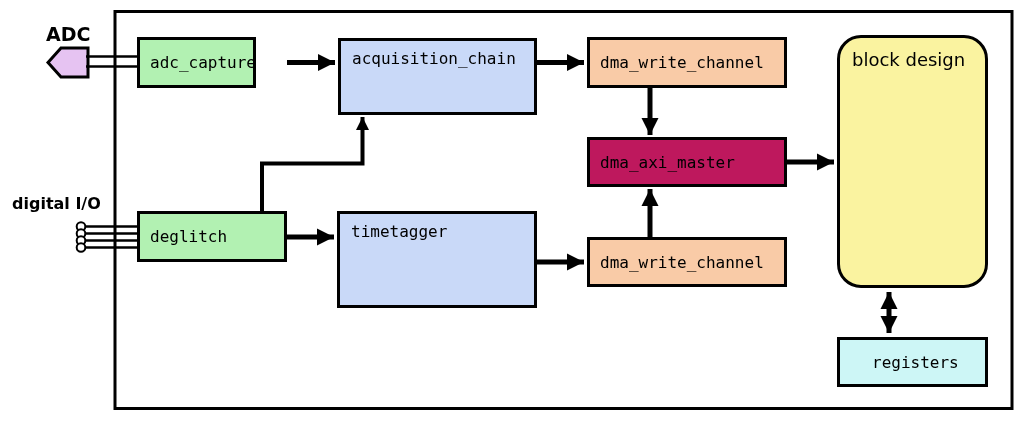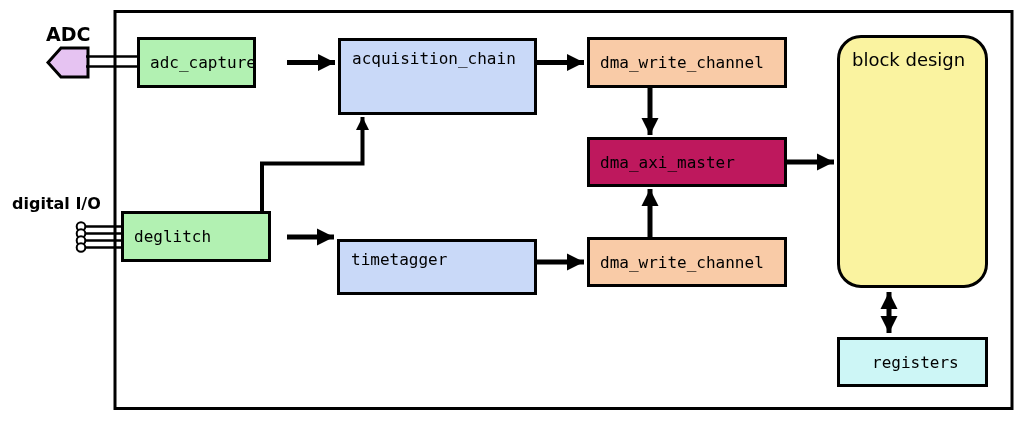--- a/index.html
+++ b/index.html
@@ -43,23 +43,23 @@
     position:absolute;
     color:#000;
     font-family:"DejaVu Sans", sans-serif;
     font-weight:bold;
     white-space:nowrap;
   }
   #label-adc{ left:46px; top:23px; font-size:19px; }
   #label-digital-io{ left:12px; top:194px; font-size:16px; }
 
   #box-adc-capture        { left:137px; top:37px;  width:119px; height:51px; }
-  #box-deglitch           { left:121px; top:211px; width:150px; height:51px; }
+  #box-deglitch           { left:137px; top:211px; width:150px; height:51px; }
   #box-acquisition-chain  { left:338px; top:38px;  width:199px; height:77px; }
-  #box-timetagger         { left:337px; top:211px; width:200px; height:56px;margin-top:28px; }
+  #box-timetagger         { left:337px; top:211px; width:200px; height:97px; }
   #box-dma-write-top      { left:587px; top:37px;  width:200px; height:51px; }
   #box-dma-axi-master     { left:587px; top:137px; width:200px; height:50px; }
   #box-dma-write-bottom   { left:587px; top:237px; width:200px; height:50px; }
   #box-block-design       { left:837px; top:35px;  width:151px; height:253px; }
   #box-registers          { left:837px; top:337px; width:151px; height:50px;padding-left:32px; }
 </style>
 </head>
 <body>
 
 <div id="stage">

